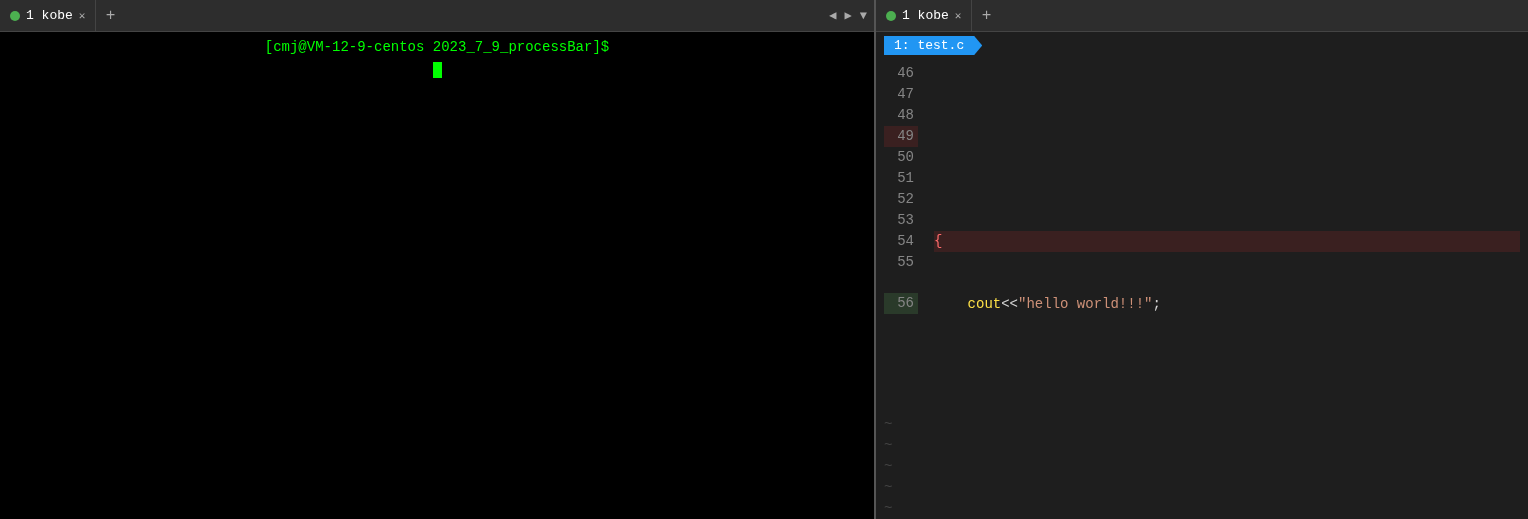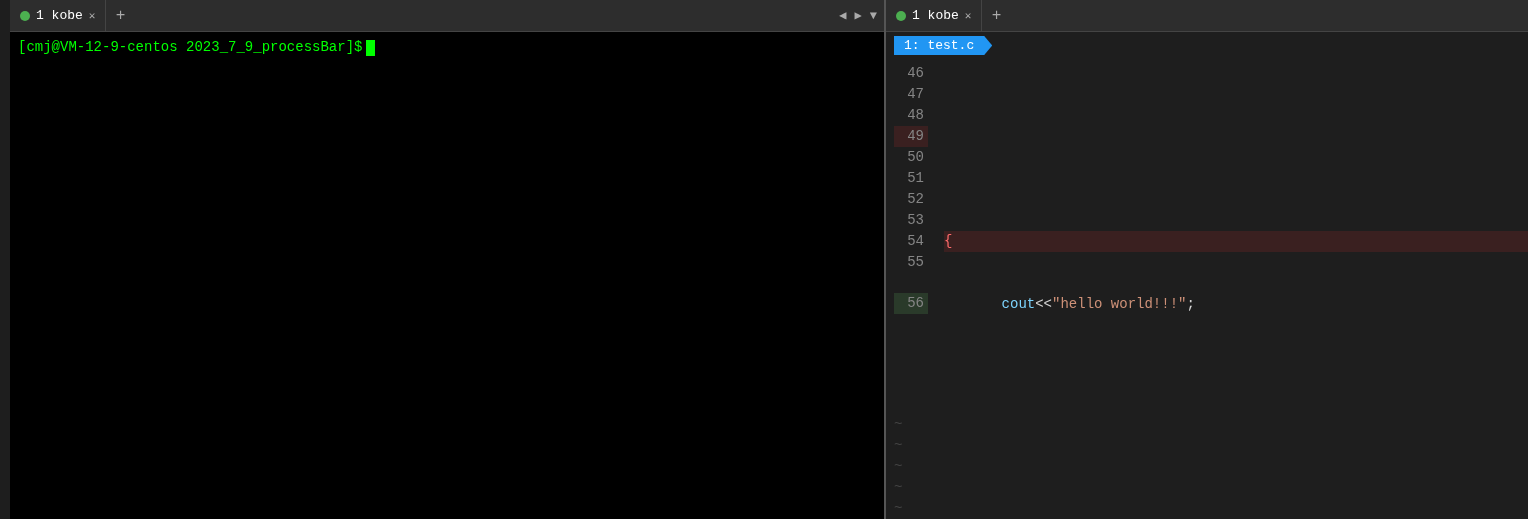--- a/index.html
+++ b/index.html
@@ -113,20 +113,21 @@
       padding: 6px 8px;
       color: #00ff00;
       font-size: 14px;
       line-height: 1.4;
     }
 
     .terminal-prompt {
       display: flex;
       align-items: center;
       gap: 4px;
+      flex-direction: column;
     }
 
     .prompt-text {
       color: #00ff00;
     }
 
     .cursor-block {
       display: inline-block;
       width: 9px;
       height: 16px;
@@ -241,42 +242,42 @@
 
     .code-line {
       display: block;
     }
 
     
     .kw-int { color: #569cd6; }
     .fn-main { color: #dcdcaa; }
     .brace-open { color: #ff6b6b; background: #3a2020; }
     .string { color: #ce9178; }
-    .fn-cout { color: #7dd3fc; margin-left: 24px; }
+    .fn-cout { color: #fde047; }
     .plain { color: #d4d4d4; }
 
     .tilde-lines {
       color: #444;
       padding-left: 8px;
       font-family: 'Courier New', monospace;
       font-size: 14px;
       line-height: 1.5;
     }
 
     
     .editor-with-scroll {
       display: flex;
       flex: 1;
       overflow: hidden;
     }
   </style>
 </head>
 <body>
 
-<div class="main-content" style="flex-direction: column; height: 519px; padding-left: 10px;">
+<div class="main-content" style="flex-direction: column; height: 519px;">
 
   <div style="display: flex; height: 519px; width: 1528px;">
 
     <div class="terminal-panel">
 
       <div class="tab-bar">
         <div class="tab active">
           <span class="tab-dot" style="background:#4caf50;"></span>
           <span>1 kobe</span>
           <span class="tab-close">✕</span>

